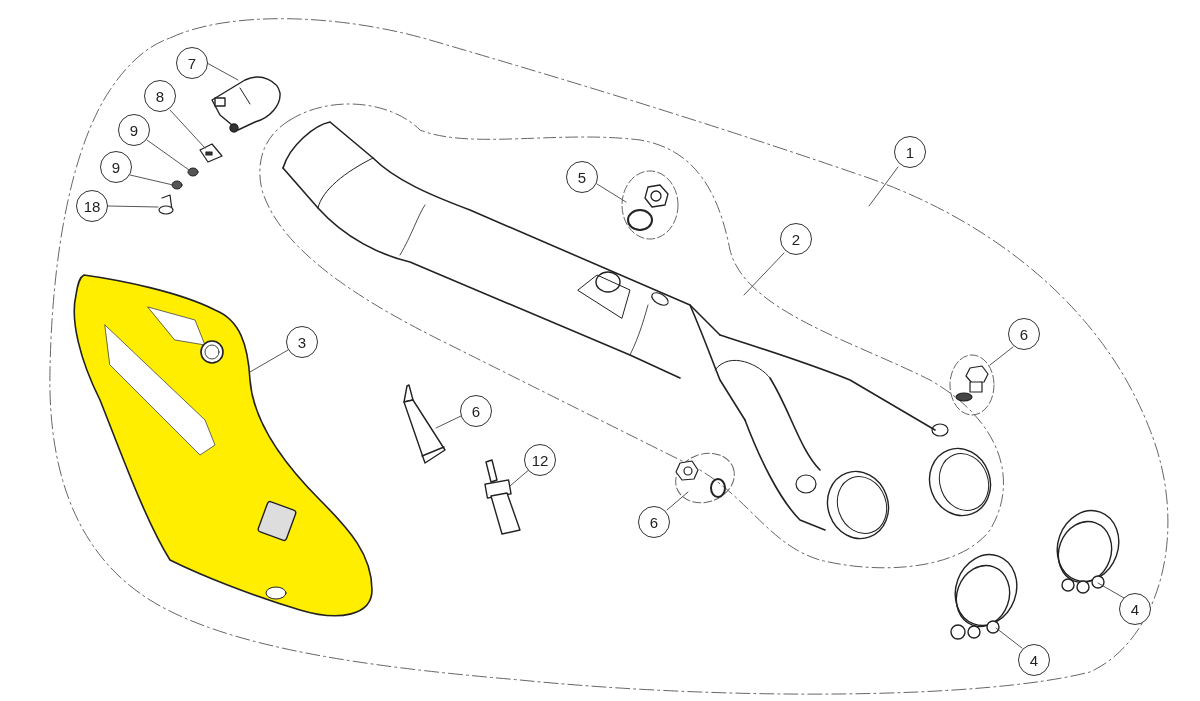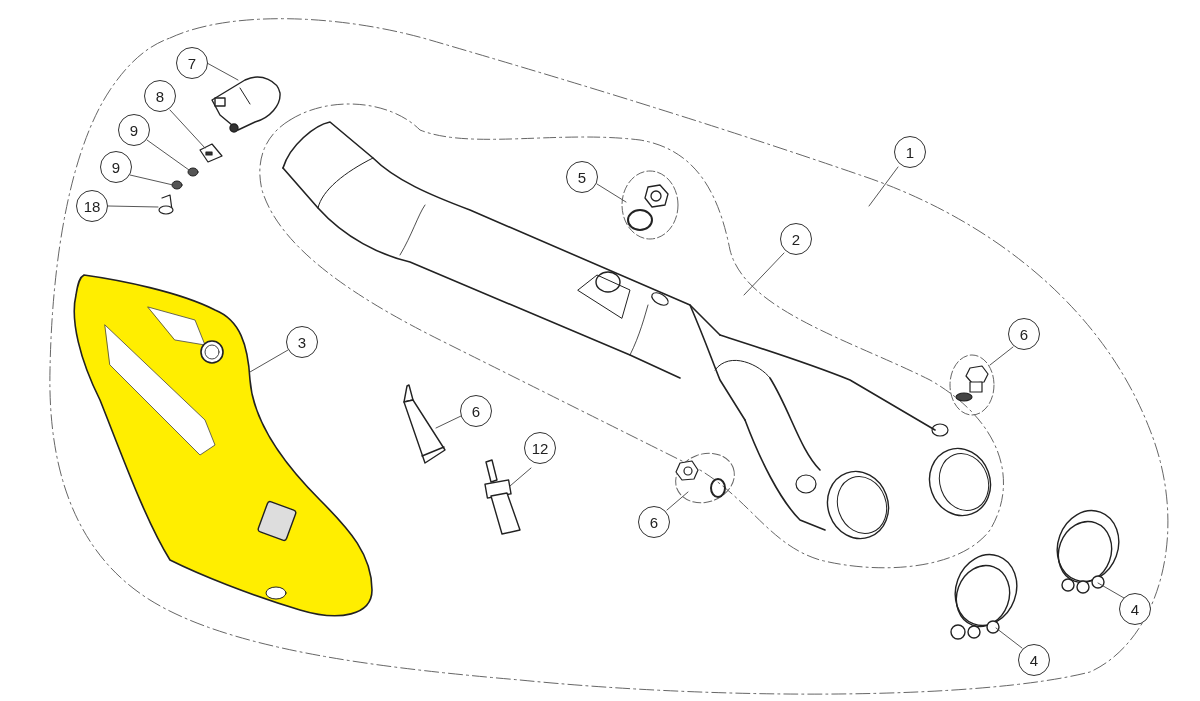--- a/index.html
+++ b/index.html
@@ -150,13 +150,13 @@
 <div class="callout" style="left:1034px;top:660px">4</div>
 <div class="callout" style="left:582px;top:177px">5</div>
 <div class="callout" style="left:1024px;top:334px">6</div>
 <div class="callout" style="left:654px;top:522px">6</div>
 <div class="callout" style="left:192px;top:63px">7</div>
 <div class="callout" style="left:160px;top:96px">8</div>
 <div class="callout" style="left:134px;top:130px">9</div>
 <div class="callout" style="left:116px;top:167px">9</div>
 <div class="callout" style="left:92px;top:206px">18</div>
 <div class="callout" style="left:476px;top:411px">6</div>
-<div class="callout" style="left:540px;top:448px">12</div>
+<div class="callout" style="left:540px;top:460px">12</div>
 
 </body></html>

